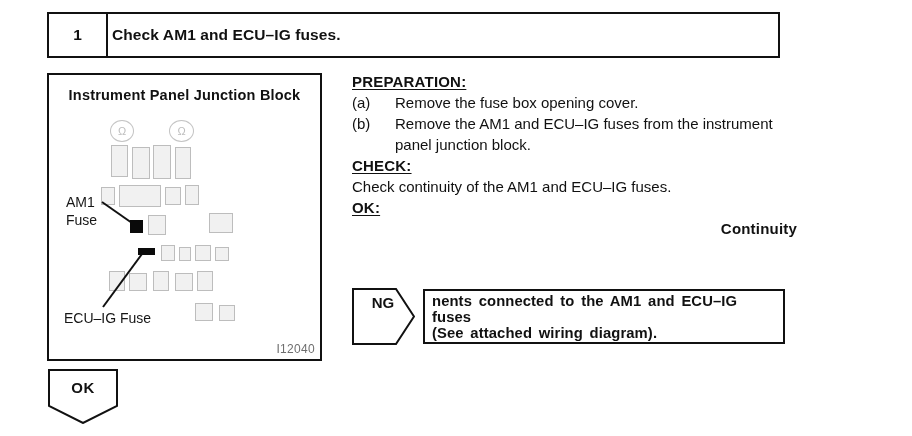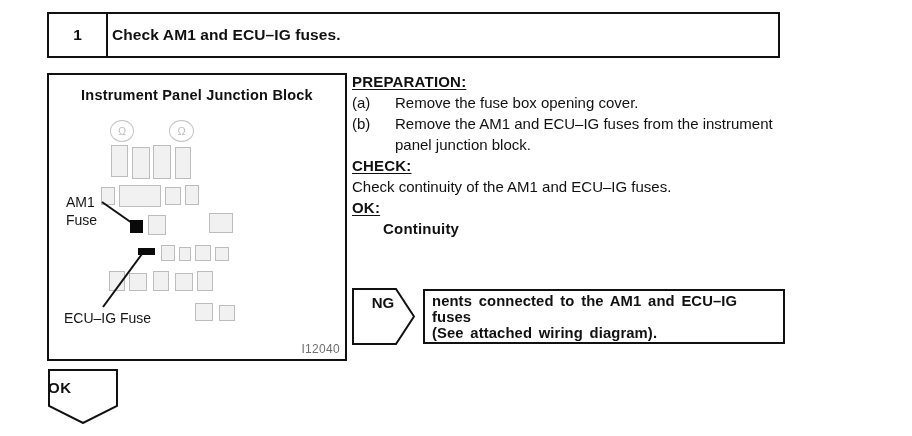--- a/index.html
+++ b/index.html
@@ -29,21 +29,21 @@
   .step-title-cell {
     flex: 1; display: flex; align-items: center;
     padding-left: 4px;
     font-weight: bold; font-size: 15.5px;
     letter-spacing: .1px;
   }
 
   
   .diagram-box {
     position: absolute; left: 47px; top: 73px;
-    width: 300px; height: 288px;
+    width: 275px; height: 288px;
     border: 2px solid #111;
     box-sizing: border-box;
     background: #fff;
   }
   .diagram-title {
     position: absolute; left: 0; right: 0; top: 12px;
     text-align: center;
     font-weight: bold; font-size: 14.5px;
     letter-spacing: .2px;
   }
@@ -83,21 +83,21 @@
   .h {
     font-weight: bold;
     text-decoration: underline;
     text-decoration-skip-ink: none;
     text-underline-offset: 2px;
     letter-spacing: .2px;
   }
   .list-row { display: flex; }
   .li-label { width: 43px; flex: 0 0 43px; }
   .li-text  { flex: 1; }
-  .result { font-weight: bold; margin-left: 31px; letter-spacing: .2px; }
+  .result { font-weight: bold; margin-left: 31px; letter-spacing: .2px; text-align: right; }
 
   
   .ng-arrow {
     position: absolute; left: 352px; top: 288px;
     width: 63px; height: 47px;
   }
   .ng-arrow svg { position: absolute; left: 0; top: 0; }
   .ng-text {
     position: absolute; left: 14px; top: 6px; width: 34px;
     text-align: center;
@@ -116,20 +116,21 @@
   }
 
   
   .ok-arrow {
     position: absolute; left: 48px; top: 369px;
     width: 70px; height: 55px;
   }
   .ok-arrow svg { position: absolute; left: 0; top: 0; }
   .ok-text {
     position: absolute; left: 0; top: 10px; width: 70px;
+    text-align: center;
     font-weight: bold; font-size: 15px; letter-spacing: .5px;
   }
 </style>
 </head>
 <body>
 
 <div class="page">
 
   <div class="step-header">
     <div class="step-number-cell">1</div>

